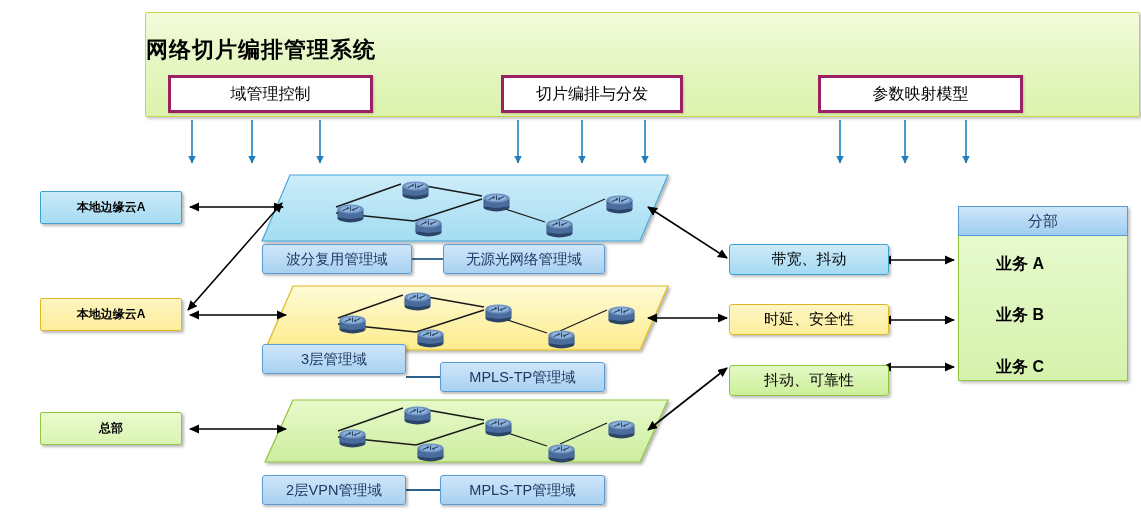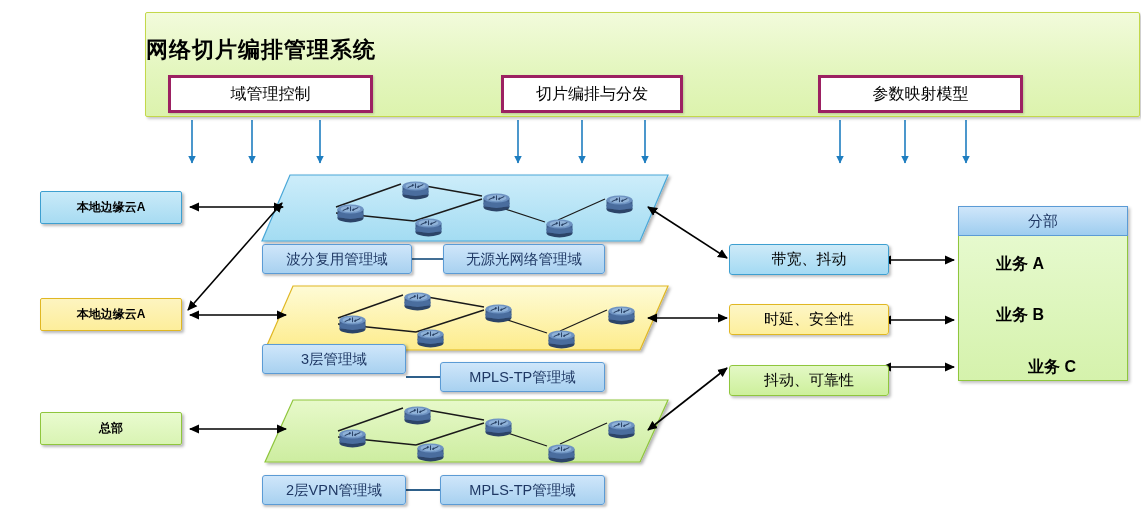--- a/index.html
+++ b/index.html
@@ -161,21 +161,21 @@
   }
   .svc-item{
     position:absolute;
     left:996px;
     font-size:16px;
     font-weight:bold;
     color:#000000;
   }
   #svc-0{top:254px;}
   #svc-1{top:305px;}
-  #svc-2{top:357px;margin-left:32px;}
+  #svc-2{top:357px;}
 
   
   .router{
     position:absolute;
     width:29px; height:20px;
   }
 </style>
 </head>
 <body>
 

